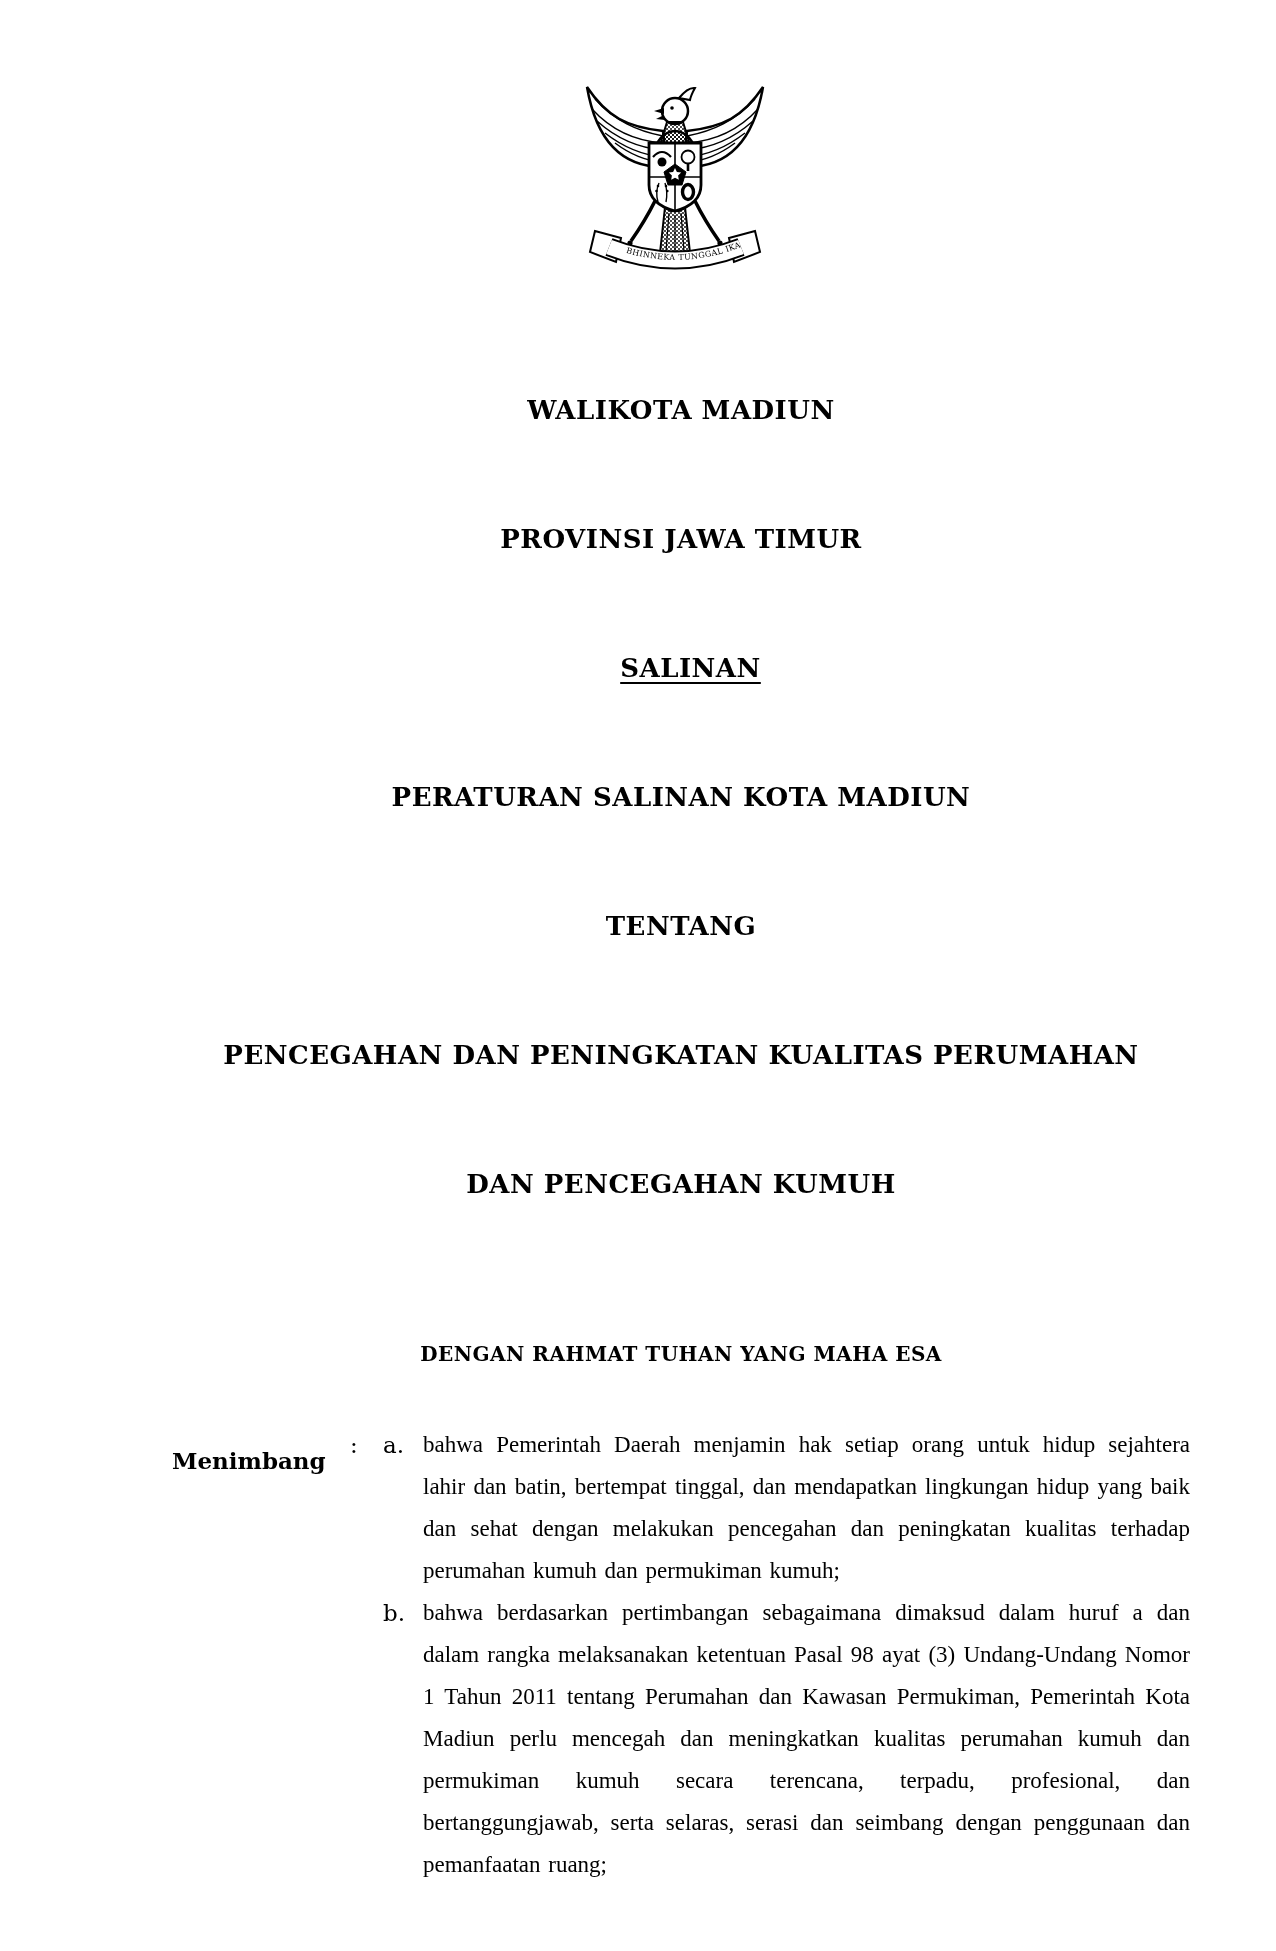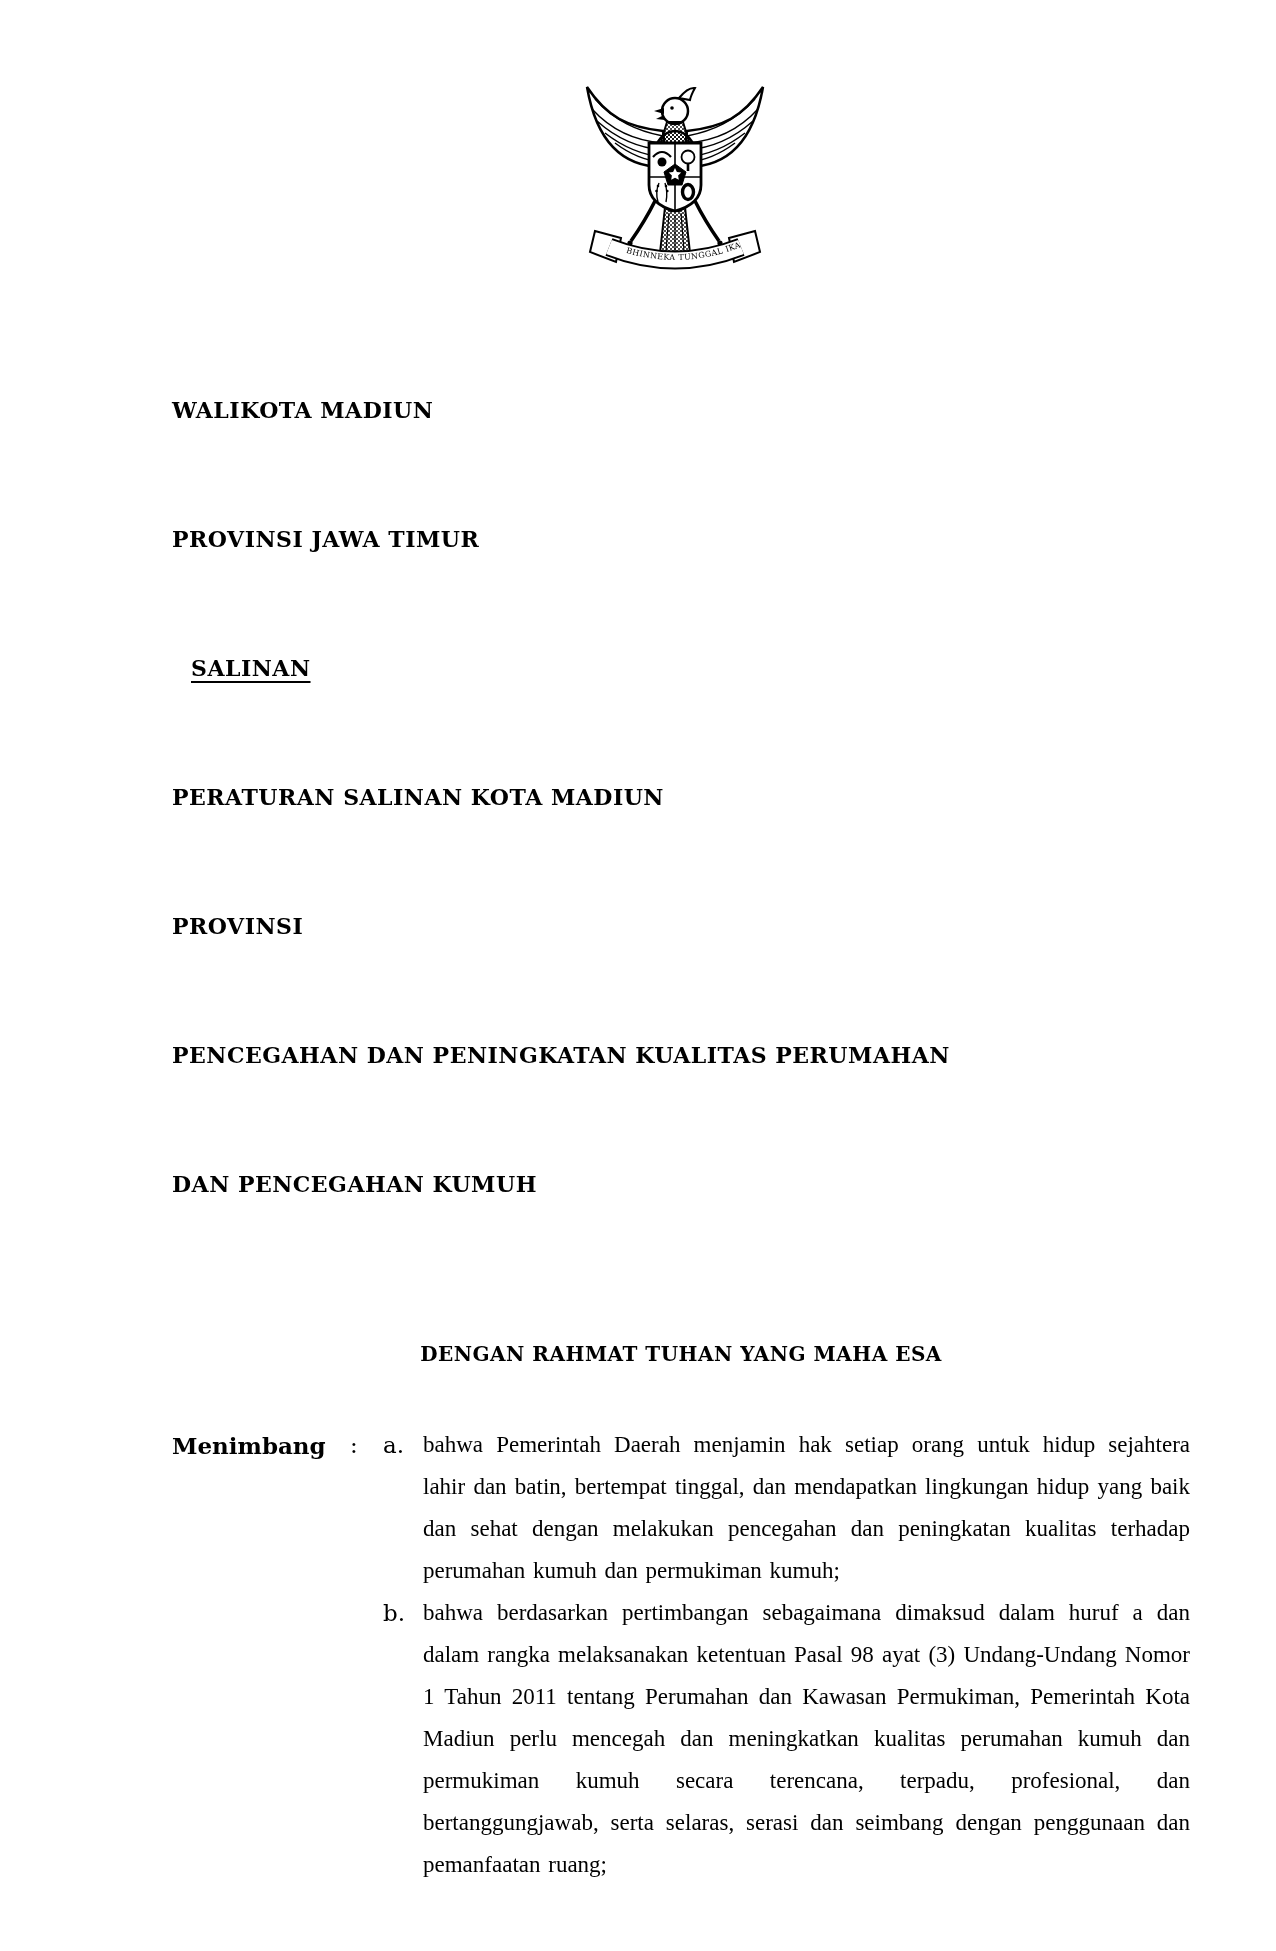--- a/index.html
+++ b/index.html
@@ -20,22 +20,23 @@
     height: 220px;
   }
   .content {
     position: absolute;
     left: 172px;
     top: 0;
     width: 1018px;
   }
   .headings {
     margin-top: 303px;
+    text-align: center;
     font-weight: bold;
-    font-size: 22px;
+    font-size: 26px;
     line-height: 43px;
     letter-spacing: 0.5px;
     white-space: pre-wrap;
   }
   .h-line { min-height: 43px; }
   .h-underline span {
     text-decoration: underline;
     text-decoration-thickness: 2px;
     text-underline-offset: 5px;
     margin-left: 19px;
@@ -51,21 +52,21 @@
   }
   .sections {
     margin-top: 48px;
     font-size: 23px;
     line-height: 42px;
   }
   .section { position: relative; }
   .section-label {
     position: absolute;
     left: 0;
-    top: 1px;
+    top: 16px;
     font-weight: bold;
   }
   .section-colon {
     position: absolute;
     left: 178px;
     top: 0;
   }
   .items { margin-left: 211px; }
   .item { display: flex; }
   .item-marker { flex: 0 0 40px; width: 40px; }
@@ -163,21 +164,21 @@
     </g>
   </svg>
 
   <div class="content">
 
     <div class="headings">
       <div class="h-line">WALIKOTA MADIUN</div>
       <div class="h-line">PROVINSI JAWA TIMUR</div>
       <div class="h-line h-underline"><span>SALINAN</span></div>
       <div class="h-line">PERATURAN SALINAN KOTA MADIUN</div>
-      <div class="h-line">PROVINSI</div>
+      <div class="h-line">TENTANG</div>
       <div class="h-line">PENCEGAHAN DAN PENINGKATAN KUALITAS PERUMAHAN</div>
       <div class="h-line">DAN PENCEGAHAN KUMUH</div>
     </div>
 
     <div class="invocation">DENGAN RAHMAT TUHAN YANG MAHA ESA</div>
 
 
     <div class="sections">
 
       <div class="section">

